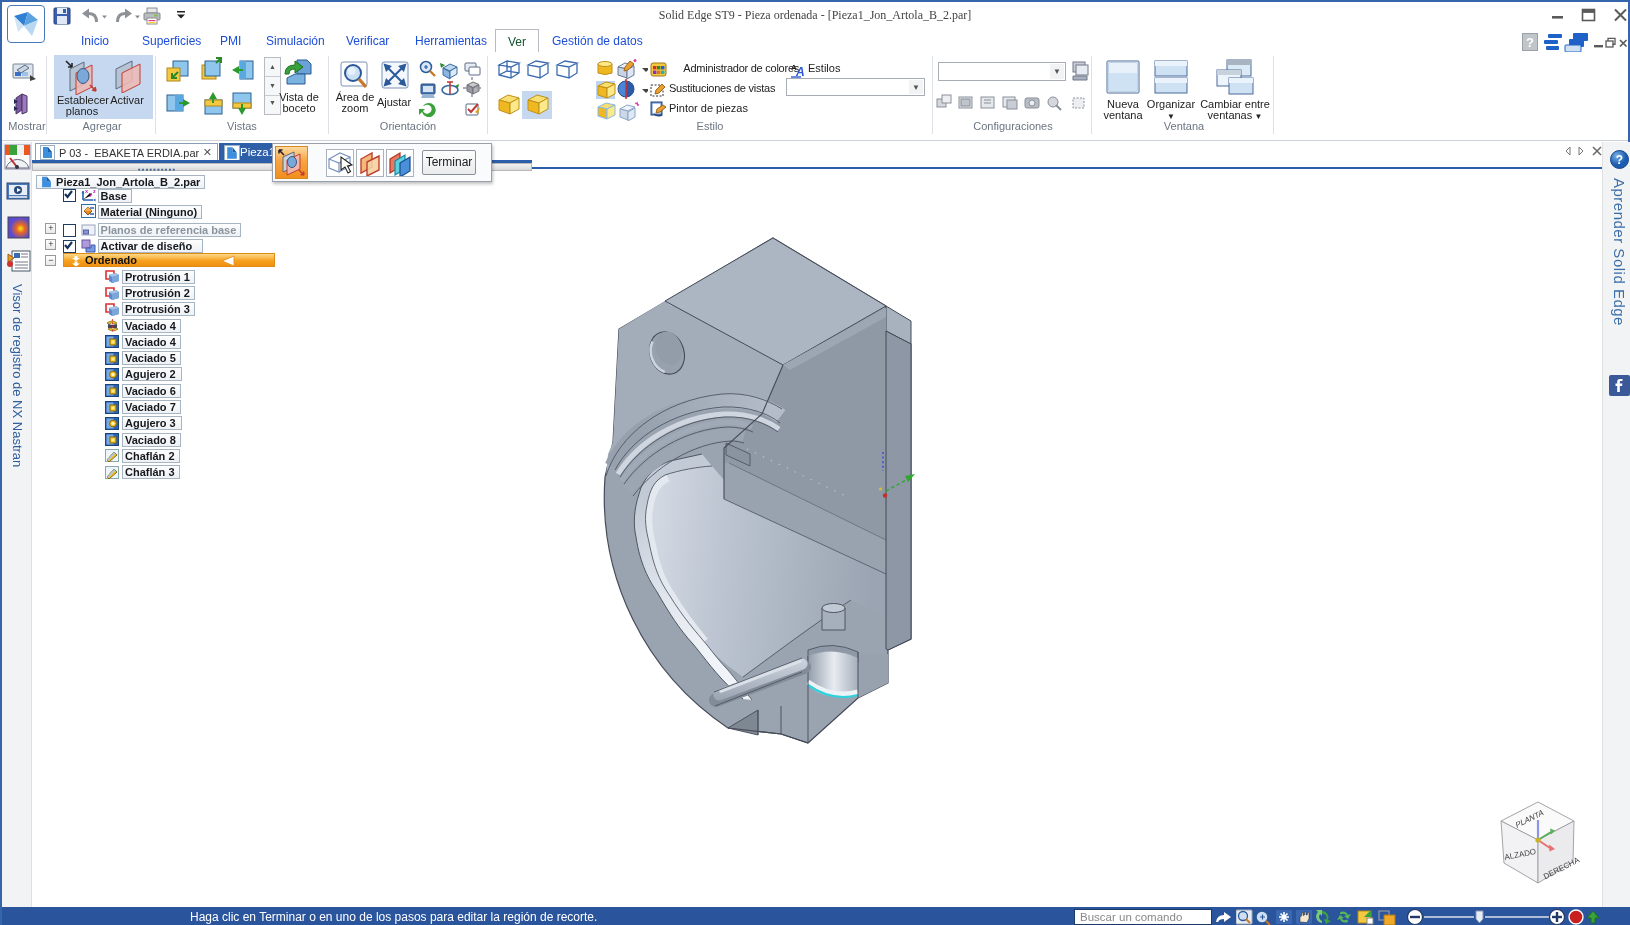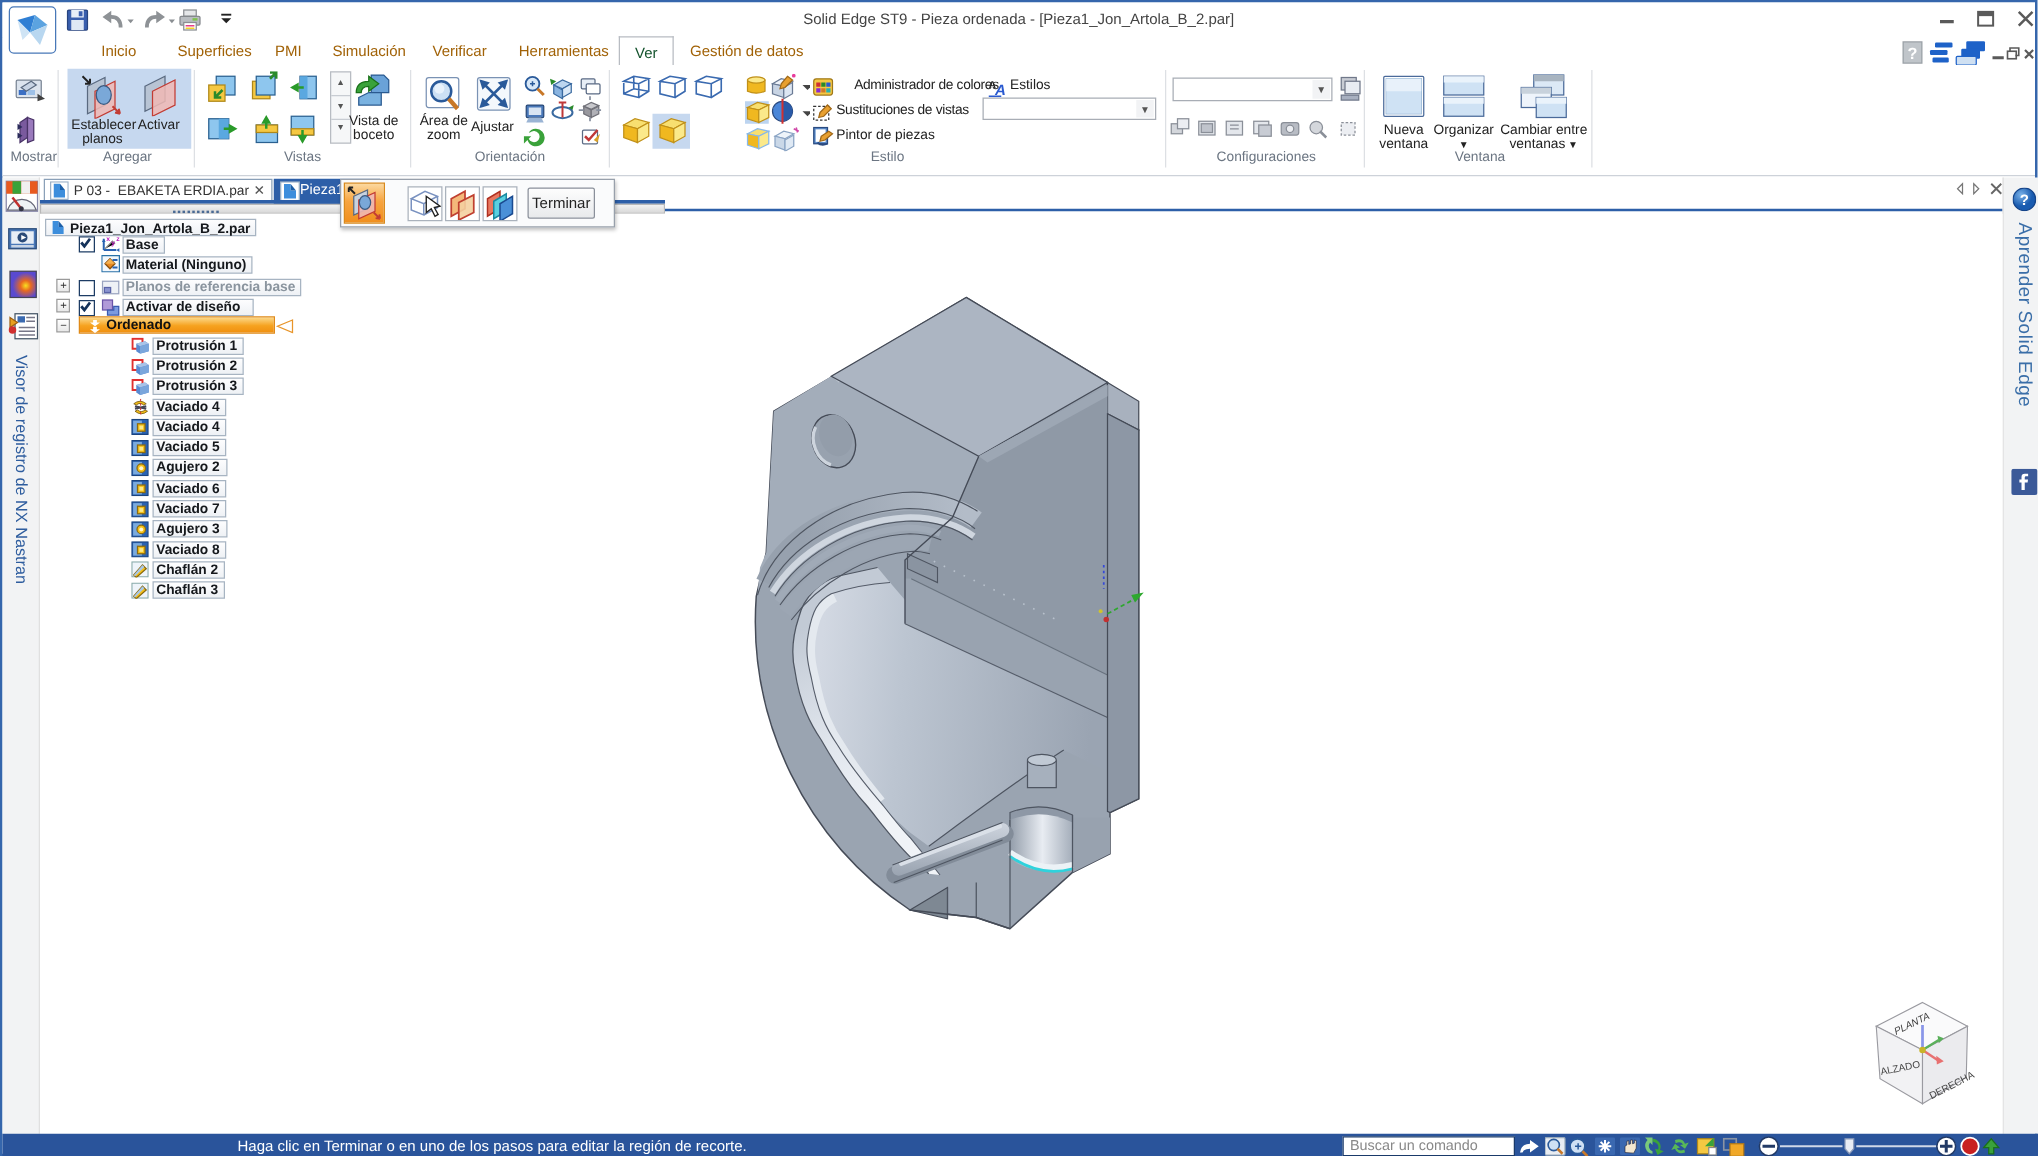--- a/index.html
+++ b/index.html
@@ -1,26 +1,26 @@
 <!DOCTYPE html>
 <html><head>
 <meta charset="utf-8">
 <style>
 * { margin:0; padding:0; box-sizing:border-box; }
 body { font-family:"Liberation Sans", sans-serif; width:1630px; height:925px; overflow:hidden; background:#fff; }
 #win { position:absolute; left:0; top:0; width:1630px; height:925px; border:2px solid #3566ac; background:#fff; }
 .abs { position:absolute; }
 
 #titlebar { position:absolute; left:0; top:0; width:100%; height:28px; background:#fff; }
-#title { position:absolute; left:0; right:0; top:6px; text-align:center; font-size:12px; color:#444; }
+#title { position:absolute; left:0; right:0; top:6px; text-align:center; font-size:12px; color:#444;font-family:Liberation Serif, serif; }
 
 #appbtn { position:absolute; left:5px; top:3px; width:38px; height:38px; border:1px solid #4878b8; border-radius:4px; background:#fff; z-index:30; }
 
 #tabrow { position:absolute; left:0; top:28px; width:100%; height:22px; background:#fff; }
-.rtab { position:absolute; top:4px; font-size:12px; color:#a16207; }
+.rtab { position:absolute; top:4px; font-size:12px; color:#1d4ed8; }
 #vertab { position:absolute; left:493px; top:27px; width:44px; height:23px; background:#fff; border:1px solid #b8bcc2; border-bottom:none; text-align:center; font-size:12px; color:#14532d; padding-top:5px; z-index:2; }
 
 #ribbon { position:absolute; left:0; top:50px; width:100%; height:89px; background:#fff; border-bottom:1px solid #cdd2d9; }
 .gsep { position:absolute; top:4px; width:1px; height:78px; background:#dde0e4; }
 .glabel { position:absolute; top:68px; font-size:11px; color:#6b7582; width:120px; text-align:center; }
 .btnlabel { position:absolute; font-size:11px; color:#222; text-align:center; line-height:11px; }
 .combo { position:absolute; border:1px solid #a8adb5; background:#fff; }
 .combo .arr { position:absolute; right:1px; top:1px; bottom:1px; width:14px; background:#f2f3f5; color:#555; font-size:8px; text-align:center; line-height:15px; }
 
 #docstrip { position:absolute; left:30px; top:140px; width:1572px; height:29px; background:#fff; }
@@ -507,21 +507,21 @@
           </svg>
         </div>
     <div class="abs" style="left:48px;top:68px">
           <svg width="15" height="14" viewBox="0 0 15 14">
             <rect x="1" y="1" width="8" height="8" fill="#b09ad8" stroke="#6a54a8"></rect>
             <path d="M5,9 l5,0 l0,-3 l4,0 l0,7 l-9,0 z" fill="#7a9ae0" stroke="#3a5ab0"></path>
           </svg>
         </div>
     <div class="tbox" style="left:64.6px;top:67.9px;min-width:105px">Activar de diseño</div>
     <div class="exp" style="left:12.4px;top:84px">−</div>
-    <div class="abs" style="left:30px;top:82px;width:157px;height:14px;background:linear-gradient(#fcd98a,#f6a21f 55%,#f09010);border:1px solid #e08a18">
+    <div class="abs" style="left:30px;top:82px;width:212px;height:14px;background:linear-gradient(#fcd98a,#f6a21f 55%,#f09010);border:1px solid #e08a18">
       <svg class="abs" style="left:7px;top:1px" width="10" height="12" viewBox="0 0 10 12">
             <path d="M5,0 l4,3 l-2.5,0 l0,2 l-3,0 l0,-2 l-2.5,0 z" fill="#fff" transform="rotate(180 5 3)"></path>
             <path d="M5,6 l4,3 l-2.5,0 l0,2 l-3,0 l0,-2 l-2.5,0 z" fill="#fff" transform="rotate(180 5 8.7)"></path>
           </svg>
       <span style="position:absolute;left:21px;top:0px;font-weight:bold;color:#111">Ordenado</span>
       <svg class="abs" style="left:155px;top:1px" width="17" height="12" viewBox="0 0 17 12">
             <path d="M15,1 L3,6 L15,11 Z" fill="#fff" stroke="#e8952a"></path>
           </svg>
     </div>
     <div class="abs" style="left:72px;top:99.3px">

